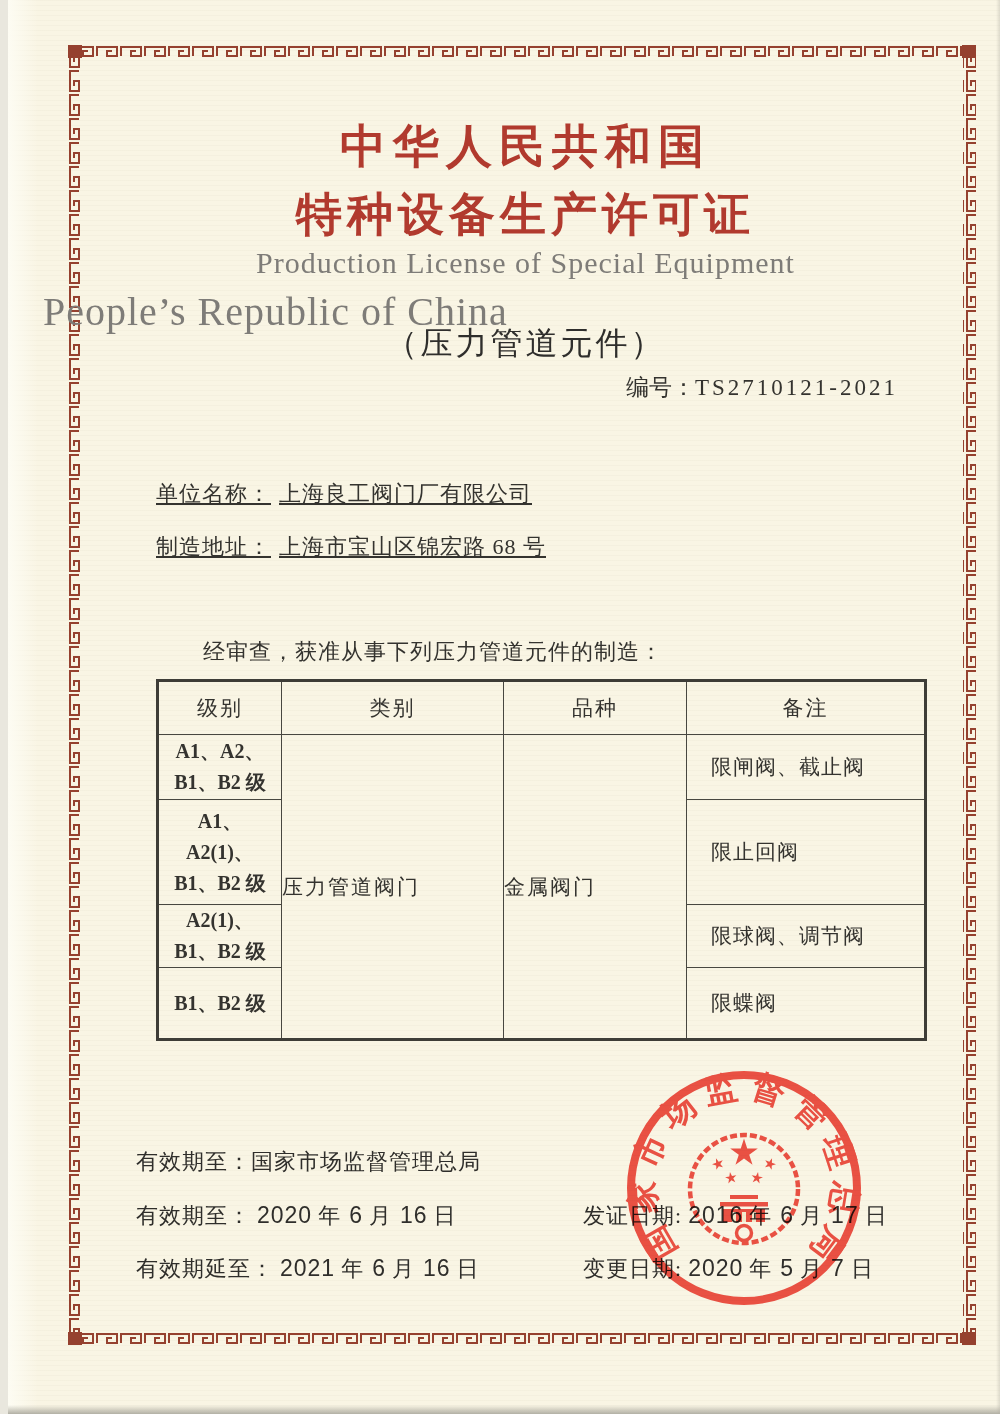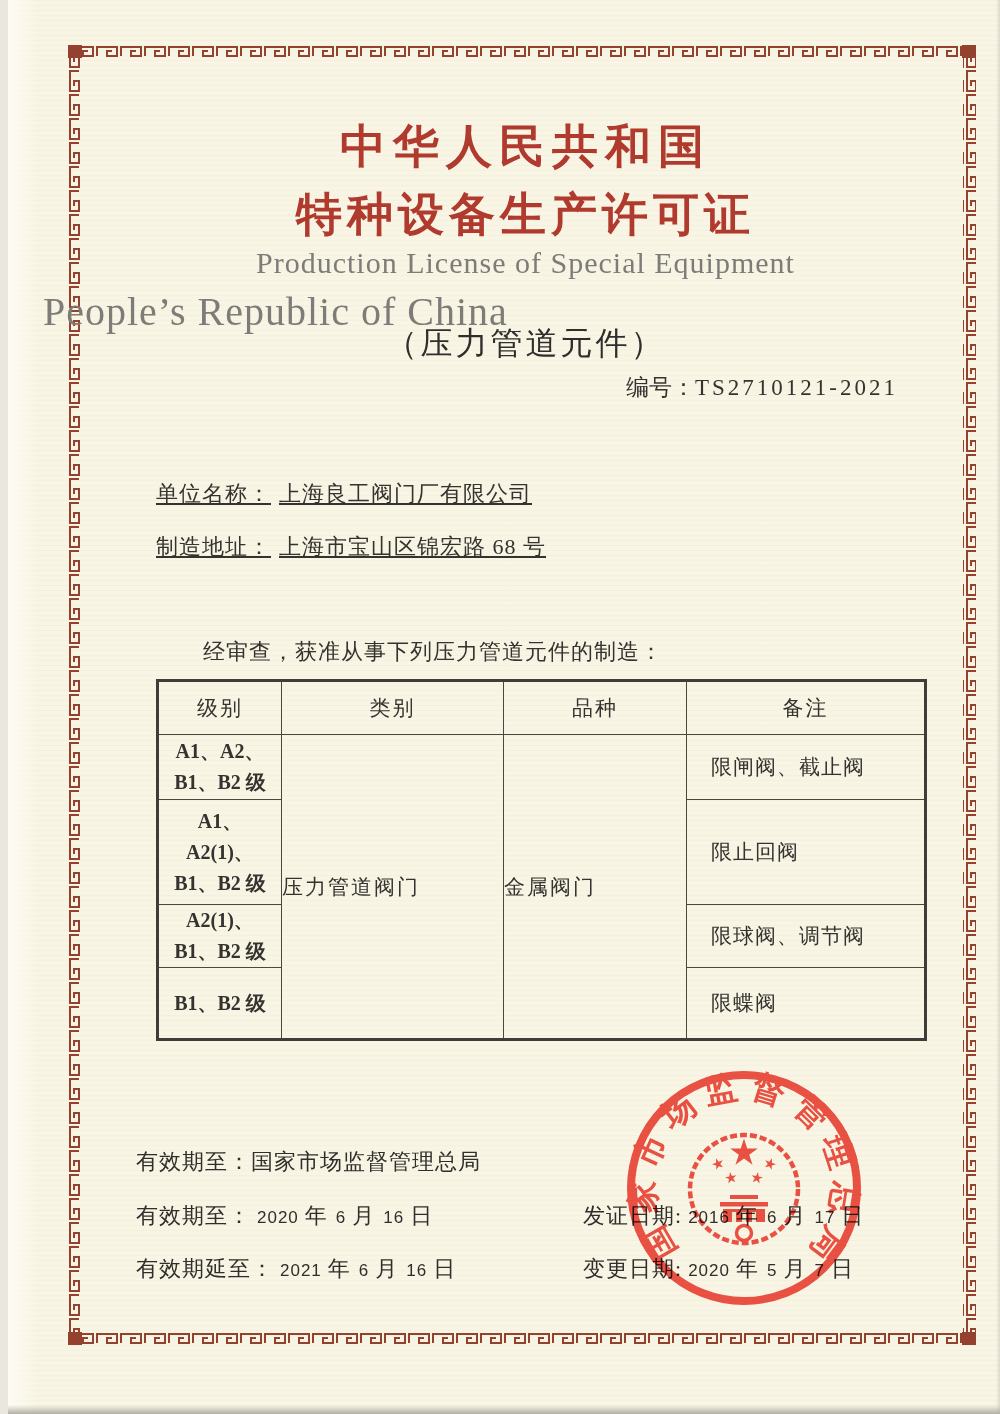--- a/index.html
+++ b/index.html
@@ -62,21 +62,21 @@
   td.c-mid{text-align:left;letter-spacing:2px;}
   td.c-note{text-align:left;padding-left:24px;letter-spacing:1px;}
 
   .f-line{font-size:22px;color:#2f2e2b;letter-spacing:1px;white-space:nowrap;}
   .f-authority{left:93px;top:1147px;}
   .f-valid{left:93px;top:1201px;}
   .f-extend{left:93px;top:1254px;text-align:right;}
   .f-issue{left:540px;top:1201px;}
   .f-change{left:540px;top:1254px;}
   .f-line .num{font-family:"Liberation Sans","DejaVu Sans",sans-serif;
-    font-size:17px;margin:0 6px;letter-spacing:1px;}
+    font-size:23px;margin:0 6px;letter-spacing:1px;}
   .f-line .unit{margin-right:2px;}
 
   .seal{position:absolute;left:611px;top:1063px;width:250px;height:250px;
     mix-blend-mode:multiply;opacity:0.92;}
 </style>
 </head>
 <body>
 
 <div class="page">
 

